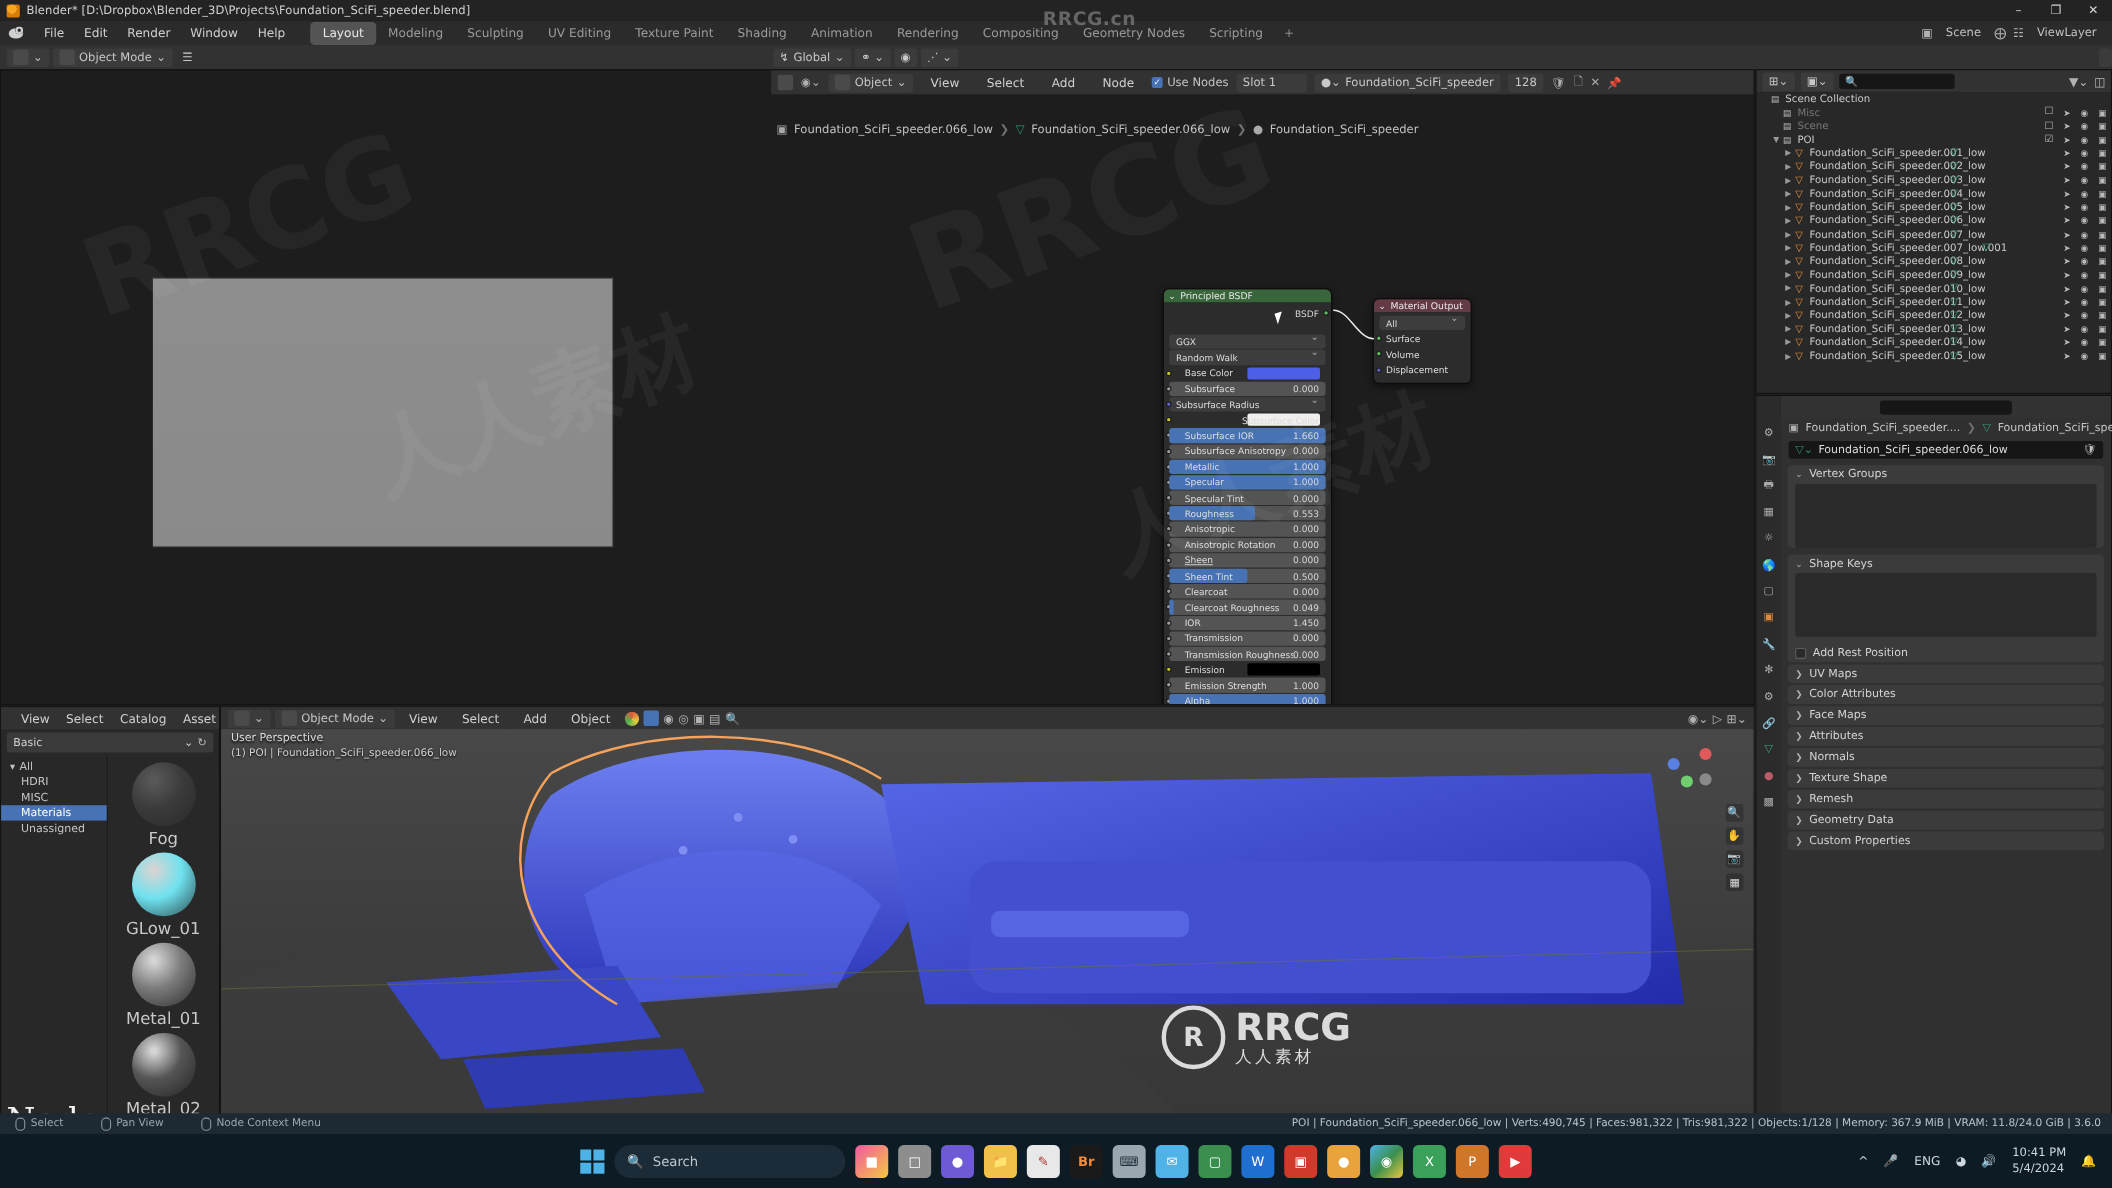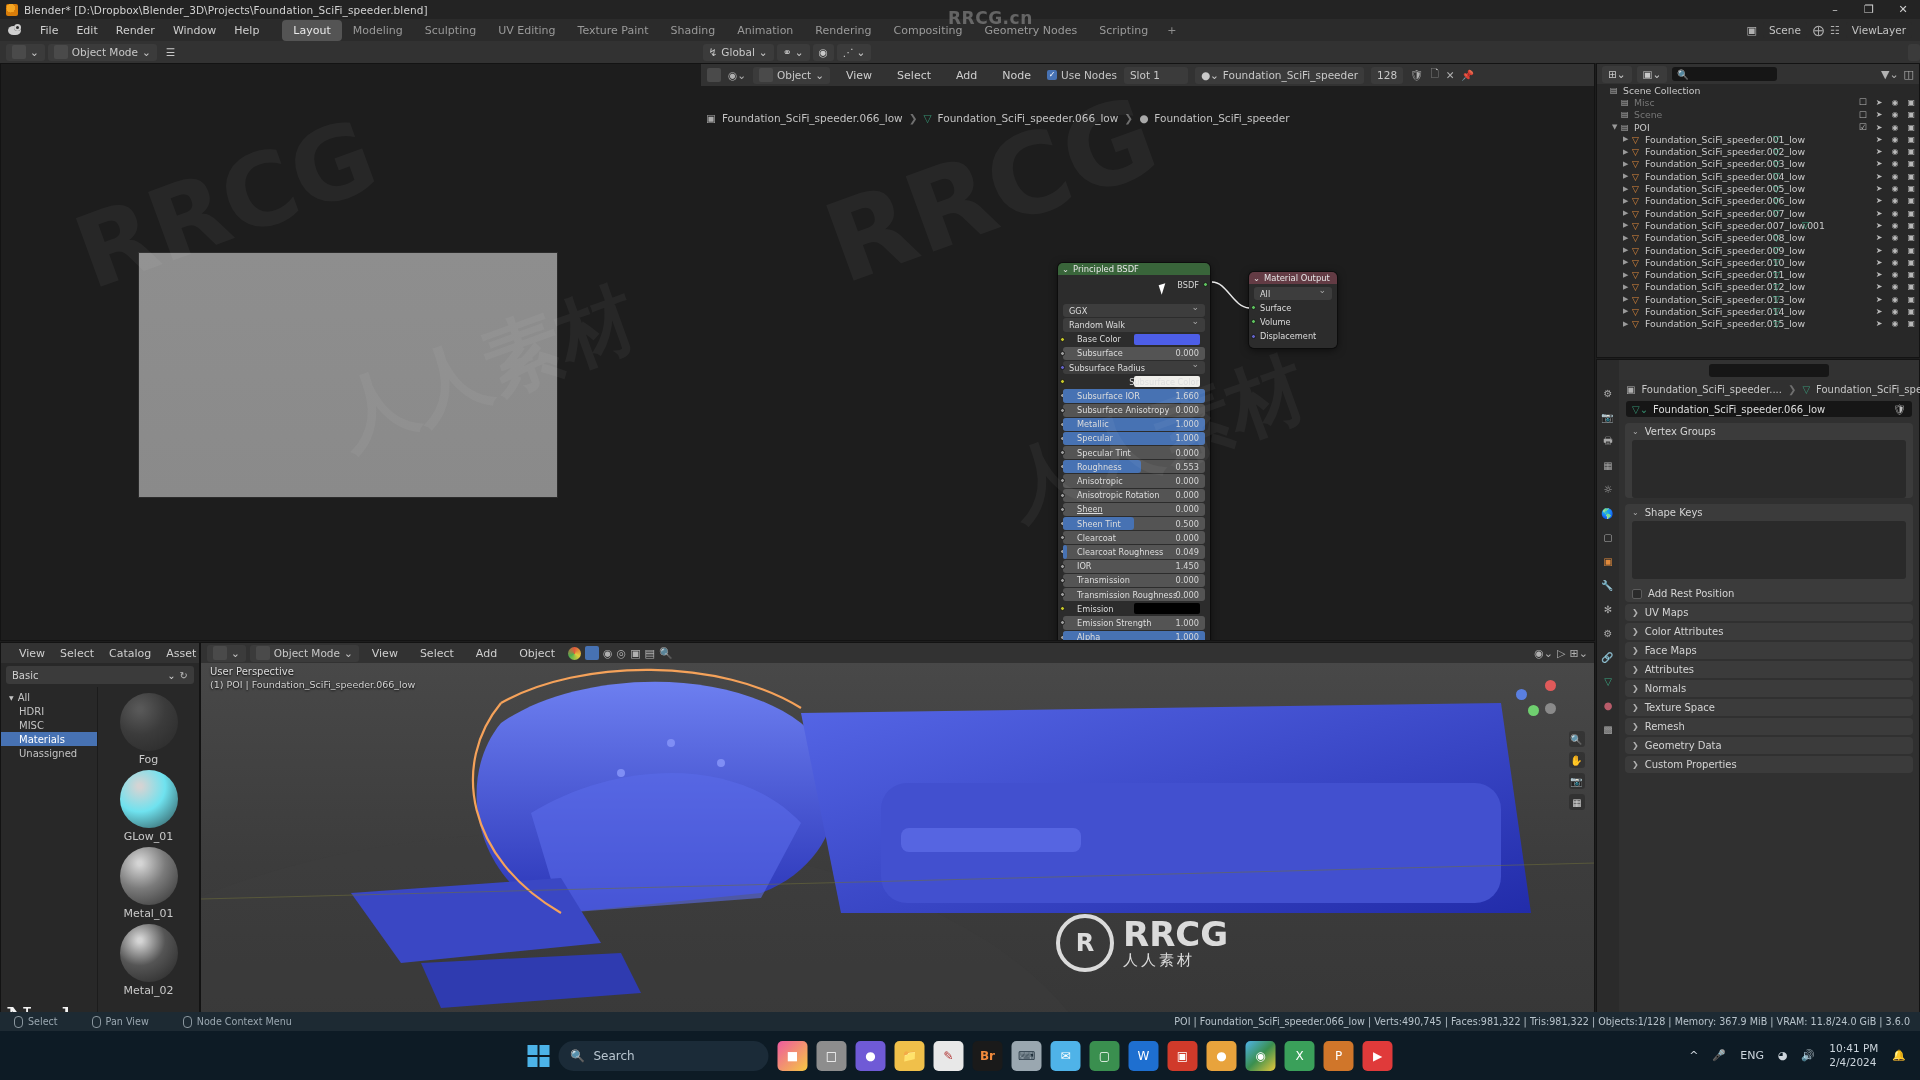--- a/index.html
+++ b/index.html
@@ -128,21 +128,21 @@
   .ab-lib { height:18px; margin:3px 5px; background:#3b3b3b; border-radius:3px; display:flex;
     align-items:center; padding:0 6px; font-size:10px; color:#d0d0d0; gap:4px; }
   .ab-split { display:flex; height:345px; }
   .ab-cat { width:97px; border-right:1px solid #1c1c1c; padding-top:3px; }
   .cat-row { height:14px; display:flex; align-items:center; font-size:10px; color:#c4c4c4;
     padding-left:8px; gap:4px; }
   .cat-row.sel { background:#4772b3; color:#fff; }
   .ab-grid { flex:1; padding-top:6px; }
   .asset-card { width:100%; display:flex; flex-direction:column; align-items:center; margin-bottom:4px;}
   .asset-thumb { width:58px; height:58px; border-radius:50%; position:relative; }
-  .asset-name { font-size:11px; color:#c9c9c9; margin-top:2px; }
+  .asset-name { font-size:15px; color:#c9c9c9; margin-top:2px; }
 
   
   #viewport { left:200px; top:642px; width:1395px; height:389px; background:#3d3d3d; }
   .vp-hdr { height:20px; background:#323232; display:flex; align-items:center; gap:4px;
     padding:0 6px; }
   .vp-canvas { position:absolute; left:0; top:20px; right:0; bottom:0; overflow:hidden;
     background:linear-gradient(#484848 0%,#3c3c3c 55%,#373737 100%); }
   .vp-text { position:absolute; left:9px; top:3px; font-size:10px; color:#dcdcdc;
     text-shadow:0 1px 2px #000; }
   .vp-text2 { position:absolute; left:9px; top:16px; font-size:9.5px; color:#d2d2d2;
@@ -769,21 +769,21 @@
           <div class="pr-row">
             <span class="chev">❯</span>
             <span>Attributes</span>
           </div>
           <div class="pr-row">
             <span class="chev">❯</span>
             <span>Normals</span>
           </div>
           <div class="pr-row">
             <span class="chev">❯</span>
-            <span>Texture Space</span>
+            <span>Texture Shape</span>
           </div>
           <div class="pr-row">
             <span class="chev">❯</span>
             <span>Remesh</span>
           </div>
           <div class="pr-row">
             <span class="chev">❯</span>
             <span>Geometry Data</span>
           </div>
           <div class="pr-row">
@@ -971,18 +971,18 @@
       <div class="tb-app" style="background:#e03a3a">▶</div>
     </div>
     <div class="tb-right">
       <span>^</span>
       <span>🎤</span>
       <span>ENG</span>
       <span>◕</span>
       <span>🔊</span>
       <span class="tb-clock">
         <span style="display:block">10:41 PM</span>
-        <span style="display:block">2/4/2024</span>
+        <span style="display:block">5/4/2024</span>
       </span>
       <span>🔔</span>
     </div>
   </div>
 </div>
 
 </body></html>

